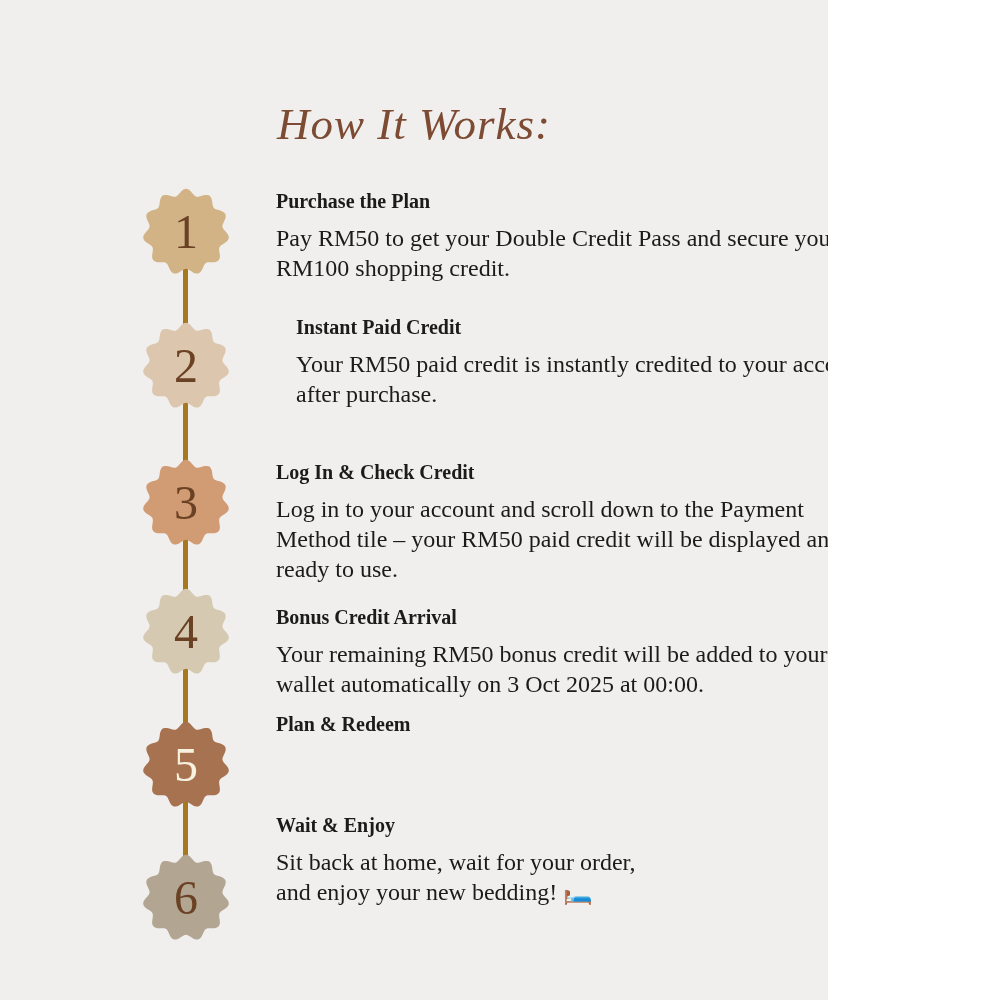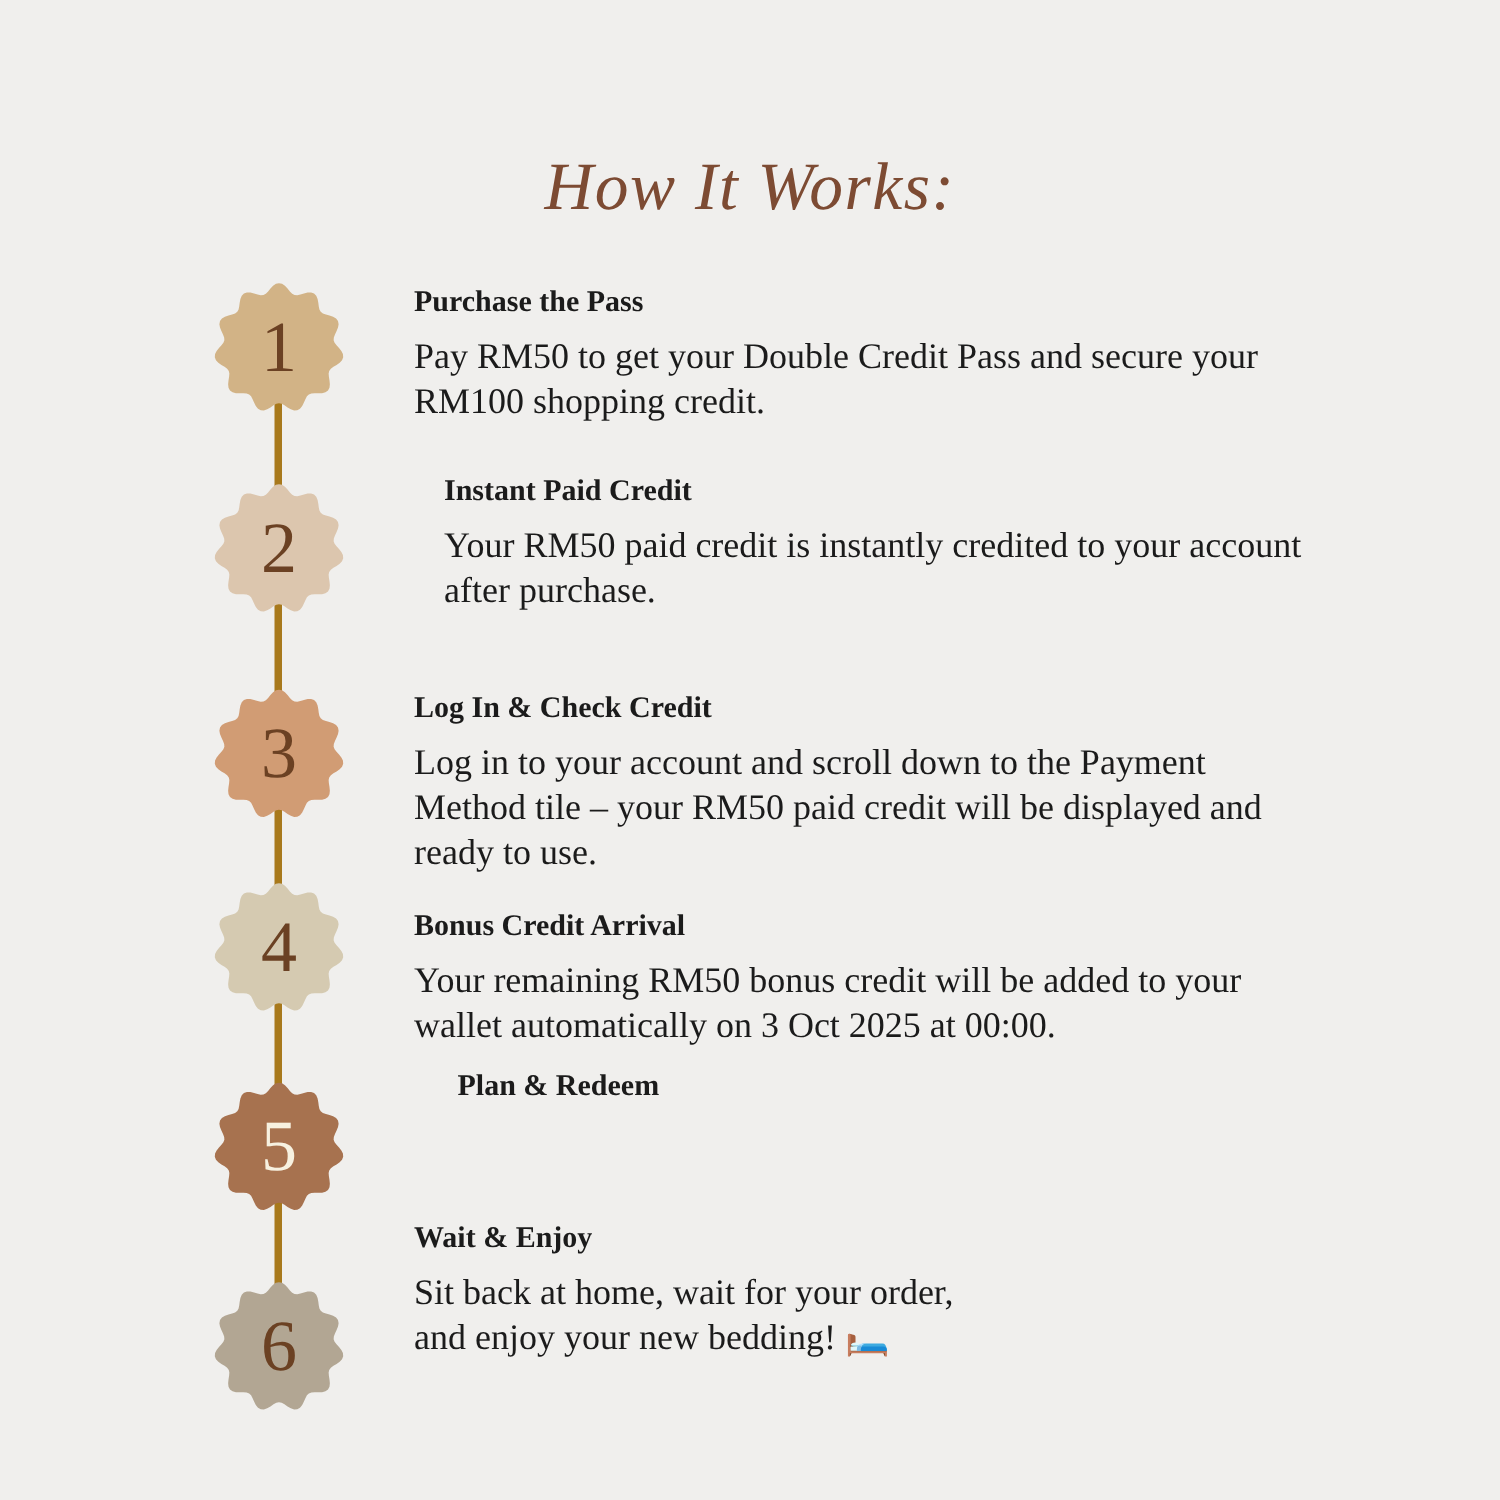--- a/index.html
+++ b/index.html
@@ -1,18 +1,18 @@
 <!DOCTYPE html>
 <html><head>
 <meta charset="utf-8">
 <style>
   html,body { margin:0; padding:0; }
   .canvas {
     position: relative;
-    width: 1000px;
+    width: 828px;
     height: 1000px;
     background: #f0efed;
     overflow: hidden;
     font-family: "Liberation Serif", serif;
   }
   .page-title {
     position: absolute;
     top: 98px;
     left: 0;
     width: 100%;
@@ -117,36 +117,36 @@
     <div class="num" style="color: rgb(247, 241, 224);">5</div>
   </div>
   <div class="badge b5">
     <svg viewBox="0 0 100 100">
       <path class="badge-path" fill="#b2a693" d="M93.50 50.00L95.20 52.15L96.32 54.42L96.52 56.69L95.69 58.81L93.97 60.67L91.74 62.26L89.45 63.66L87.57 65.04L86.39 66.62L85.97 68.54L86.16 70.88L86.59 73.52L86.86 76.25L86.58 78.76L85.52 80.78L83.68 82.11L81.23 82.75L78.49 82.88L75.81 82.82L73.47 82.97L71.63 83.65L70.23 85.05L69.13 87.11L68.07 89.57L66.82 92.01L65.22 93.97L63.24 95.10L60.97 95.22L58.56 94.43L56.19 93.06L53.97 91.56L51.93 90.42L50.00 90.00L48.07 90.42L46.03 91.56L43.81 93.06L41.44 94.43L39.03 95.22L36.76 95.10L34.78 93.97L33.18 92.01L31.93 89.57L30.87 87.11L29.77 85.05L28.37 83.65L26.53 82.97L24.19 82.82L21.51 82.88L18.77 82.75L16.32 82.11L14.48 80.78L13.42 78.76L13.14 76.25L13.41 73.52L13.84 70.88L14.03 68.54L13.61 66.62L12.43 65.04L10.55 63.66L8.26 62.26L6.03 60.67L4.31 58.81L3.48 56.69L3.68 54.42L4.80 52.15L6.50 50.00L8.30 48.01L9.71 46.15L10.41 44.31L10.26 42.34L9.43 40.16L8.26 37.74L7.24 35.20L6.80 32.71L7.25 30.48L8.64 28.68L10.81 27.37L13.41 26.48L15.99 25.78L18.19 24.98L19.77 23.81L20.71 22.07L21.19 19.78L21.51 17.12L22.03 14.43L23.01 12.10L24.59 10.46L26.73 9.70L29.27 9.78L31.93 10.43L34.48 11.24L36.76 11.76L38.73 11.62L40.46 10.67L42.10 9.00L43.81 6.94L45.70 4.95L47.79 3.52L50.00 3.00L52.21 3.52L54.30 4.95L56.19 6.94L57.90 9.00L59.54 10.67L61.27 11.62L63.24 11.76L65.52 11.24L68.07 10.43L70.73 9.78L73.27 9.70L75.41 10.46L76.99 12.10L77.97 14.43L78.49 17.12L78.81 19.78L79.29 22.07L80.23 23.81L81.81 24.98L84.01 25.78L86.59 26.48L89.19 27.37L91.36 28.68L92.75 30.48L93.20 32.71L92.76 35.20L91.74 37.74L90.57 40.16L89.74 42.34L89.59 44.31L90.29 46.15L91.70 48.01L93.50 50.00Z"></path>
     </svg>
     <div class="num" style="color: rgb(107, 65, 35);">6</div>
   </div>
 
   <div class="step-text t0" style="color: rgb(27, 27, 27);">
-    <p class="step-title">Purchase the Pass</p>
+    <p class="step-title">Purchase the Plan</p>
     <p class="step-body">Pay RM50 to get your Double Credit Pass and secure your RM100 shopping credit.</p>
   </div>
   <div class="step-text t1" style="color: rgb(27, 27, 27);">
     <p class="step-title">Instant Paid Credit</p>
     <p class="step-body">Your RM50 paid credit is instantly credited to your account after purchase.</p>
   </div>
   <div class="step-text t2" style="color: rgb(27, 27, 27);">
     <p class="step-title">Log In &amp; Check Credit</p>
     <p class="step-body">Log in to your account and scroll down to the Payment Method tile – your RM50 paid credit will be displayed and ready to use.</p>
   </div>
   <div class="step-text t3" style="color: rgb(27, 27, 27); margin-top: 15px;">
     <p class="step-title">Bonus Credit Arrival</p>
     <p class="step-body">Your remaining RM50 bonus credit will be added to your wallet automatically on 3 Oct 2025 at 00:00.</p>
   </div>
-  <div class="step-text t4" style="color: rgb(27, 27, 27); margin-left: 29px;">
+  <div class="step-text t4" style="color: rgb(27, 27, 27);">
     <p class="step-title">Plan &amp; Redeem</p>
   </div>
   <div class="step-text t5" style="color: rgb(27, 27, 27);">
     <p class="step-title">Wait &amp; Enjoy</p>
     <p class="step-body">Sit back at home, wait for your order,
 and enjoy your new bedding! 🛏️</p>
   </div>
 
 </div>
 

